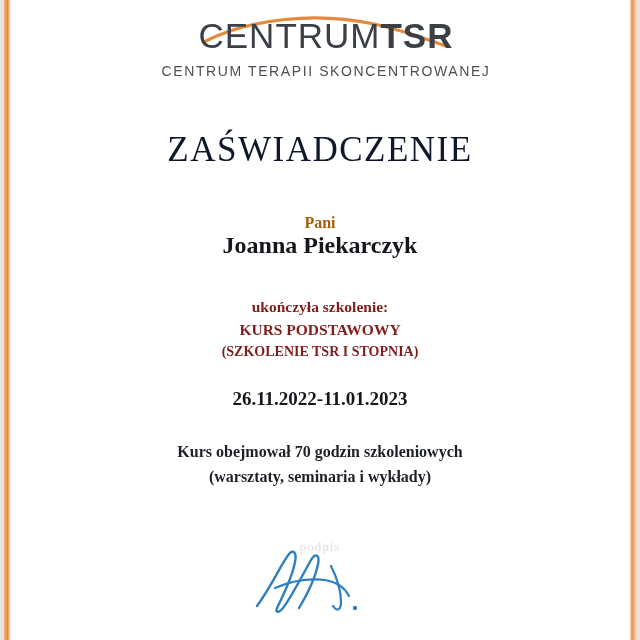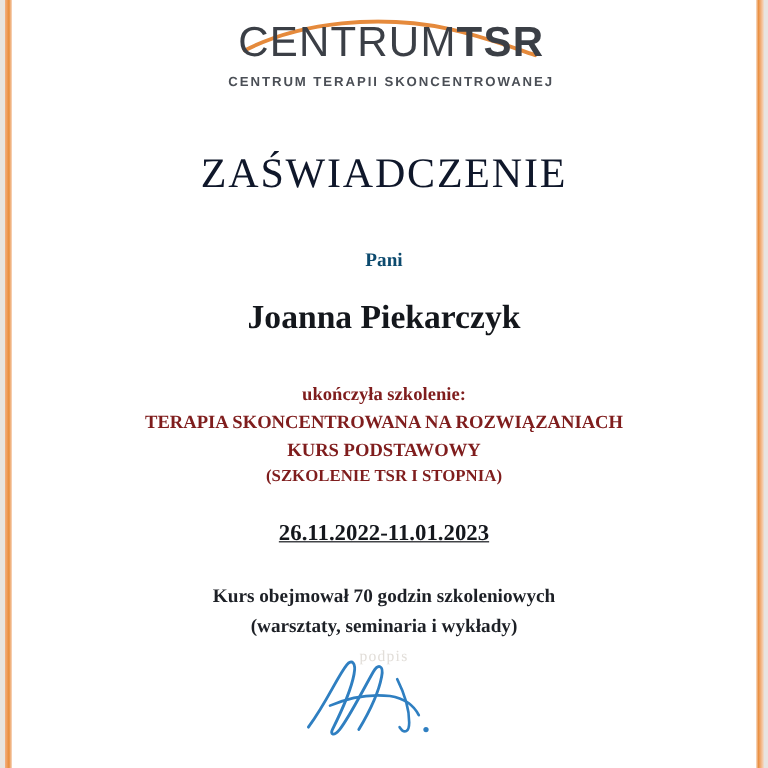--- a/index.html
+++ b/index.html
@@ -74,51 +74,50 @@
     line-height: 1.05;
   }
   .logo-word .light {
     font-weight: 400;
   }
   .logo-word .bold {
     font-weight: 700;
   }
   .logo-sub {
     font-family: "Liberation Sans", sans-serif;
-    font-size: 11px;
+    font-size: 14px;
     letter-spacing: 1.6px;
     color: #4b4f56;
     margin-top: 6px;
     line-height: 1.5;
-    font-weight: 700;
+    font-weight: 400;
   }
 
   
   .cert-title {
     margin-top: 48px;
     font-family: "Liberation Serif", serif;
     font-size: 35px;
     letter-spacing: 1.5px;
     color: #0f172a;
     text-align: center;
   }
 
   
   .salutation {
     margin-top: 44px;
     font-family: "Liberation Serif", serif;
     font-size: 16px;
     font-weight: 700;
-    color: #0c4a6e;
+    color: #a16207;
     text-align: left;
   }
   .recipient {
-    margin-top: 22px;
-    font-family: "Liberation Serif", serif;
-    font-size: 28px;
+    font-family: "Liberation Serif", serif;
+    font-size: 24px;
     font-weight: 700;
     color: #14171c;
     text-align: right;
   }
 
   
   .body-block {
     margin-top: 36px;
     text-align: center;
     line-height: 1.5;
@@ -132,21 +131,20 @@
   .body-line.small {
     font-size: 14px;
   }
   .dates {
     margin-top: 26px;
     font-family: "Liberation Serif", serif;
     font-size: 19px;
     font-weight: 700;
     color: #14171c;
     text-align: left;
-    text-decoration: underline;
   }
   .hours-block {
     margin-top: 30px;
     text-align: center;
     line-height: 1.55;
   }
   .hours-line {
     font-family: "Liberation Serif", serif;
     font-size: 16px;
     font-weight: 700;
@@ -200,21 +198,20 @@
       </div>
     </div>
 
     <div class="cert-title">ZAŚWIADCZENIE</div>
 
     <div class="salutation">Pani</div>
     <div class="recipient">Joanna Piekarczyk</div>
 
     <div class="body-block">
       <div class="body-line">ukończyła szkolenie:</div>
-      <div class="body-line">TERAPIA SKONCENTROWANA NA ROZWIĄZANIACH</div>
       <div class="body-line">KURS PODSTAWOWY</div>
       <div class="body-line small">(SZKOLENIE TSR I STOPNIA)</div>
     </div>
 
     <div class="dates">26.11.2022-11.01.2023</div>
 
     <div class="hours-block">
       <div class="hours-line">Kurs obejmował 70 godzin szkoleniowych</div>
       <div class="hours-line">(warsztaty, seminaria i wykłady)</div>
     </div>

